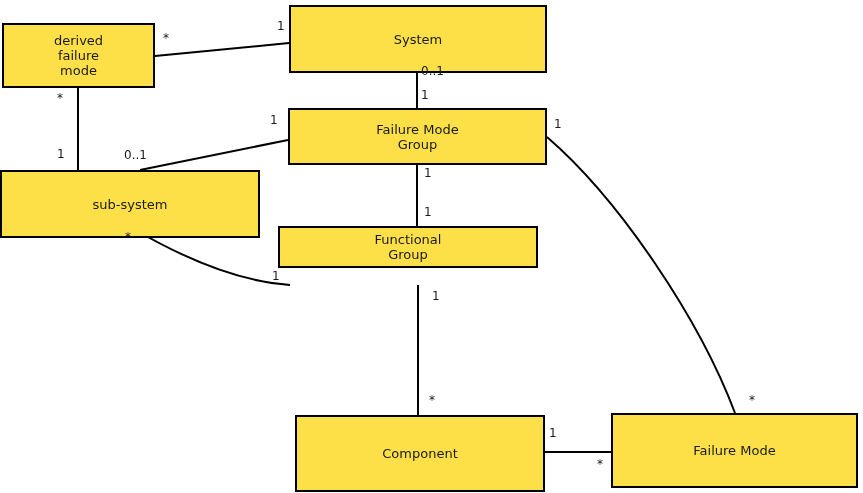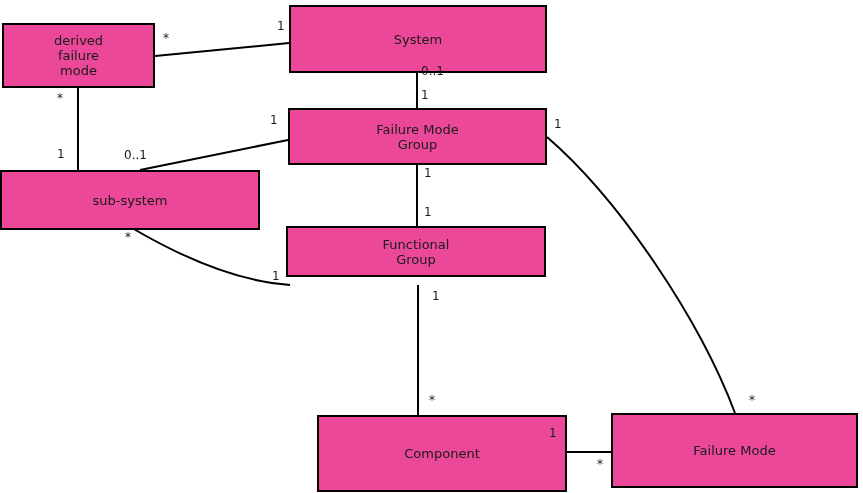--- a/index.html
+++ b/index.html
@@ -20,21 +20,21 @@
     position: absolute;
     left: 0;
     top: 0;
     width: 863px;
     height: 493px;
   }
   .node {
     position: absolute;
     box-sizing: border-box;
     border: 2px solid #000000;
-    background: #ec4899;
+    background: #fde047;
     display: flex;
     align-items: center;
     justify-content: center;
     text-align: center;
   }
   .node-label {
     font-size: 13px;
     line-height: 15px;
     color: #1a1a1a;
     white-space: pre-line;
@@ -72,28 +72,28 @@
 failure
 mode</span>
       </div>
       <div class="node" style="left: 289px; top: 5px; width: 258px; height: 68px;">
         <span class="node-label">System</span>
       </div>
       <div class="node" style="left: 288px; top: 108px; width: 259px; height: 57px;">
         <span class="node-label">Failure Mode
 Group</span>
       </div>
-      <div class="node" style="left: 0px; top: 170px; width: 260px; height: 60px;">
+      <div class="node" style="left: 0px; top: 170px; width: 260px; height: 68px;">
         <span class="node-label">sub-system</span>
       </div>
-      <div class="node" style="left: 286px; top: 226px; width: 260px; height: 51px;">
+      <div class="node" style="left: 278px; top: 226px; width: 260px; height: 42px;">
         <span class="node-label">Functional
 Group</span>
       </div>
-      <div class="node" style="left: 295px; top: 415px; width: 250px; height: 77px; margin-left: 22px;">
+      <div class="node" style="left: 295px; top: 415px; width: 250px; height: 77px;">
         <span class="node-label">Component</span>
       </div>
       <div class="node" style="left: 611px; top: 413px; width: 247px; height: 75px;">
         <span class="node-label">Failure Mode</span>
       </div>
     </div>
 
   <div id="mult-layer">
       <span class="mult" style="left: 163px; top: 32px;">*</span>
       <span class="mult" style="left: 277px; top: 20px;">1</span>

